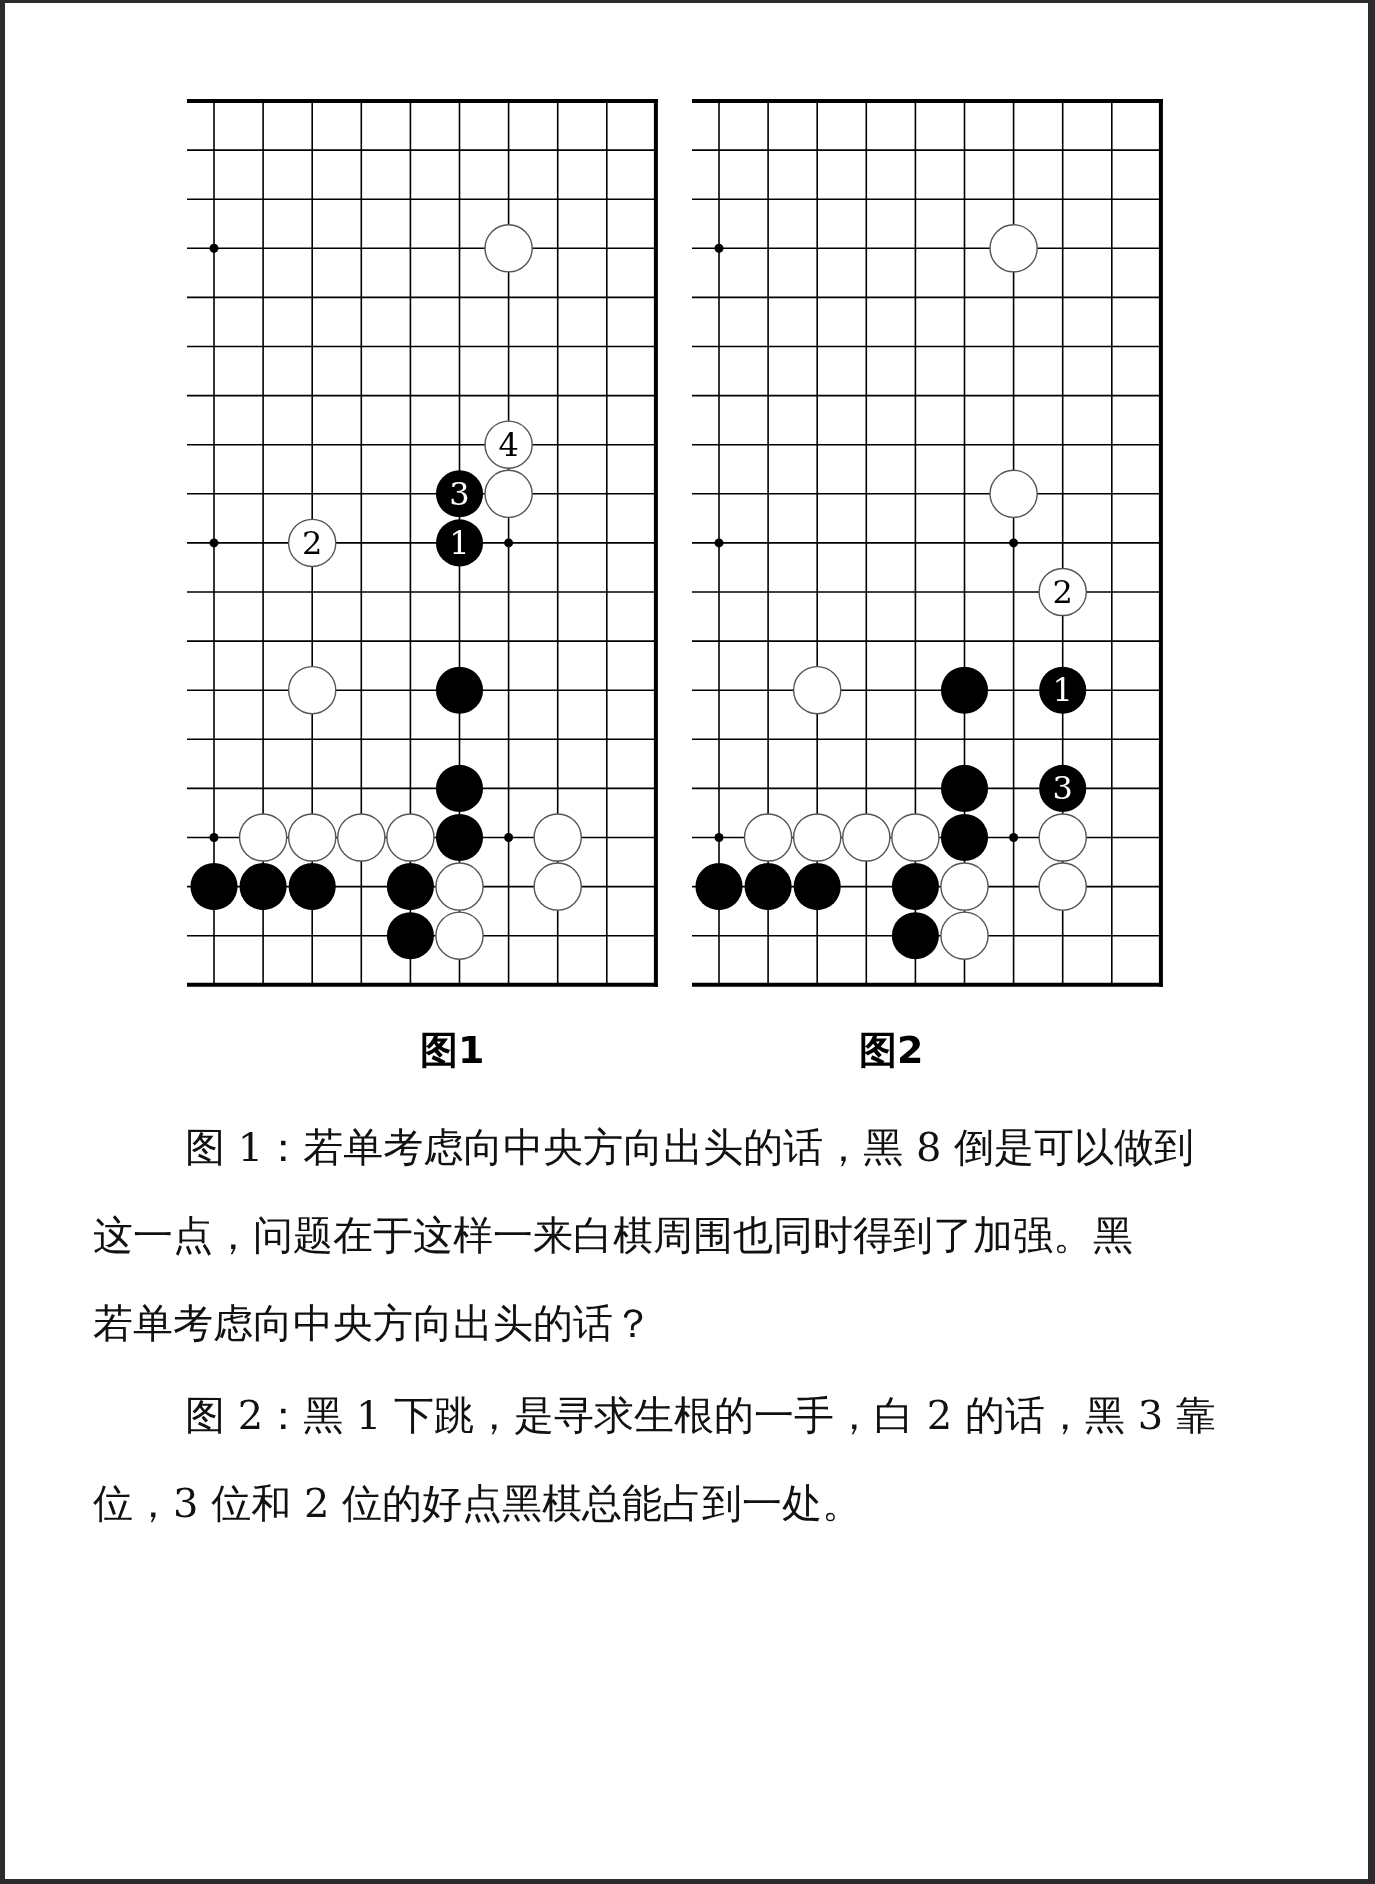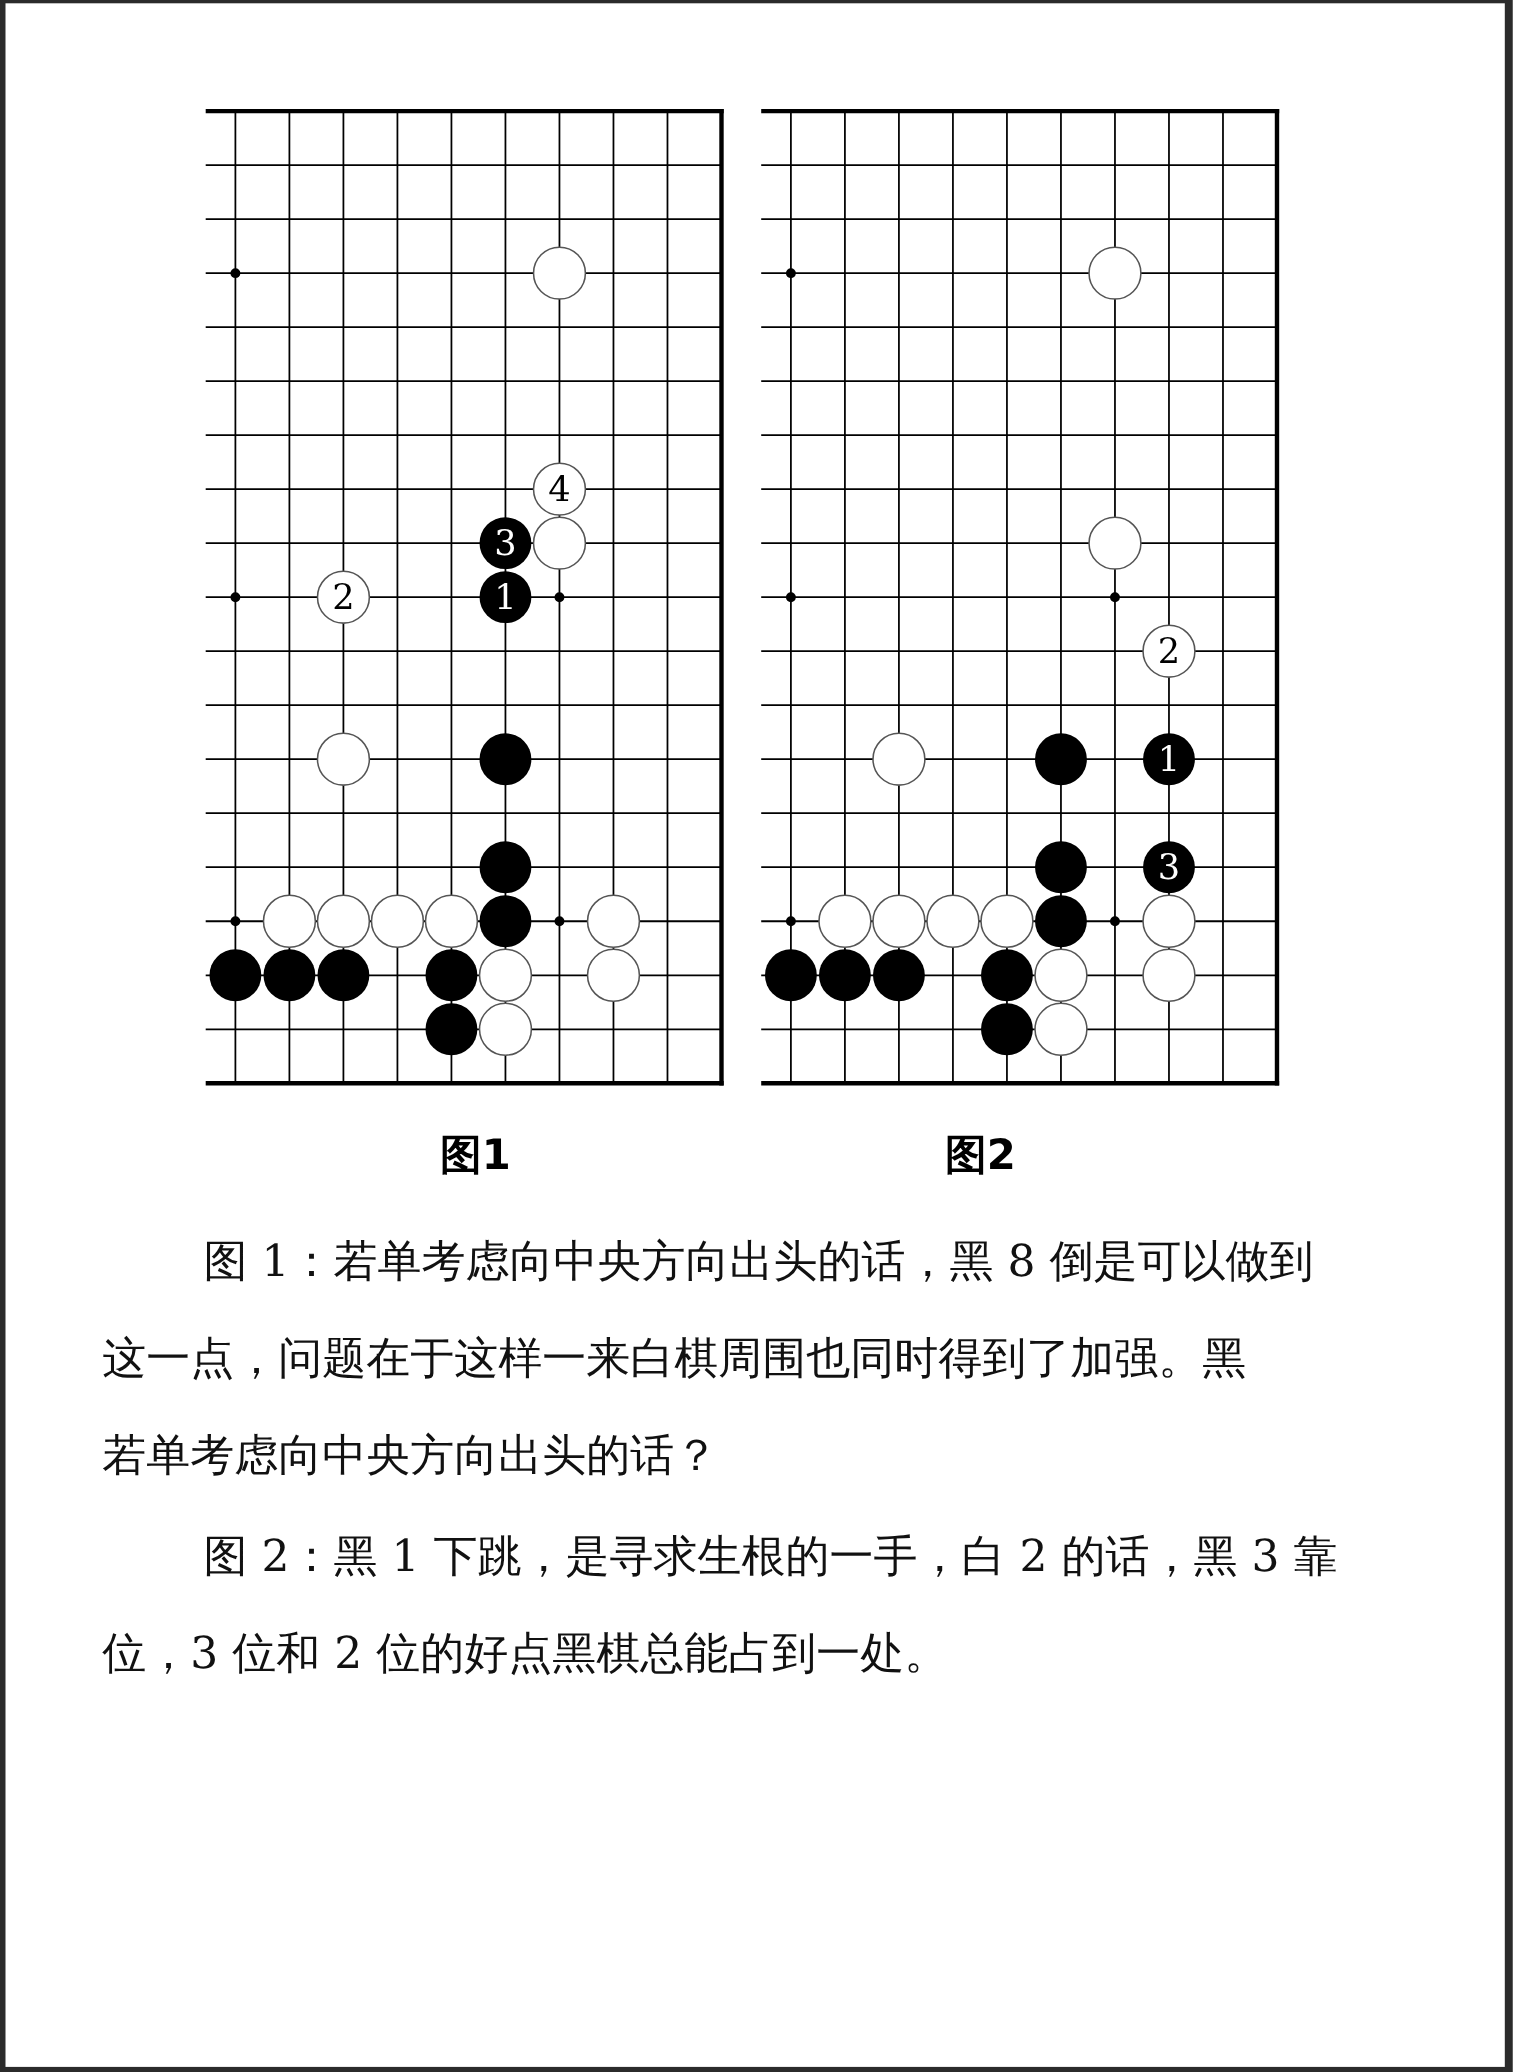--- a/index.html
+++ b/index.html
@@ -150,21 +150,21 @@
         <circle cx="768.1" cy="886.6" r="23.568" fill="#000000" stroke="#000000" stroke-width="0"></circle>
         <circle cx="817.2" cy="886.6" r="23.568" fill="#000000" stroke="#000000" stroke-width="0"></circle>
         <circle cx="915.4" cy="886.6" r="23.568" fill="#000000" stroke="#000000" stroke-width="0"></circle>
         <circle cx="964.5" cy="886.6" r="23.568" fill="#ffffff" stroke="#555" stroke-width="1.4"></circle>
         <circle cx="1062.7" cy="886.6" r="23.568" fill="#ffffff" stroke="#555" stroke-width="1.4"></circle>
         <circle cx="915.4" cy="935.7" r="23.568" fill="#000000" stroke="#000000" stroke-width="0"></circle>
         <circle cx="964.5" cy="935.7" r="23.568" fill="#ffffff" stroke="#555" stroke-width="1.4"></circle>
       </g>
   </svg>
 
-  <div class="caption" style="left:395px;">图1</div>
+  <div class="caption" style="left:415px;">图1</div>
   <div class="caption" style="left:854px;">图2</div>
 
   <div class="para" style="top:1100px;">
     <div><span class="indent"></span><span>图 1：若单考虑向中央方向出头的话，黑 8 倒是可以做到</span></div>
     <div>这一点，问题在于这样一来白棋周围也同时得到了加强。黑</div>
     <div>若单考虑向中央方向出头的话？</div>
   </div>
 
   <div class="para" style="top:1368px;">
     <div><span class="indent"></span><span>图 2：黑 1 下跳，是寻求生根的一手，白 2 的话，黑 3 靠</span></div>

